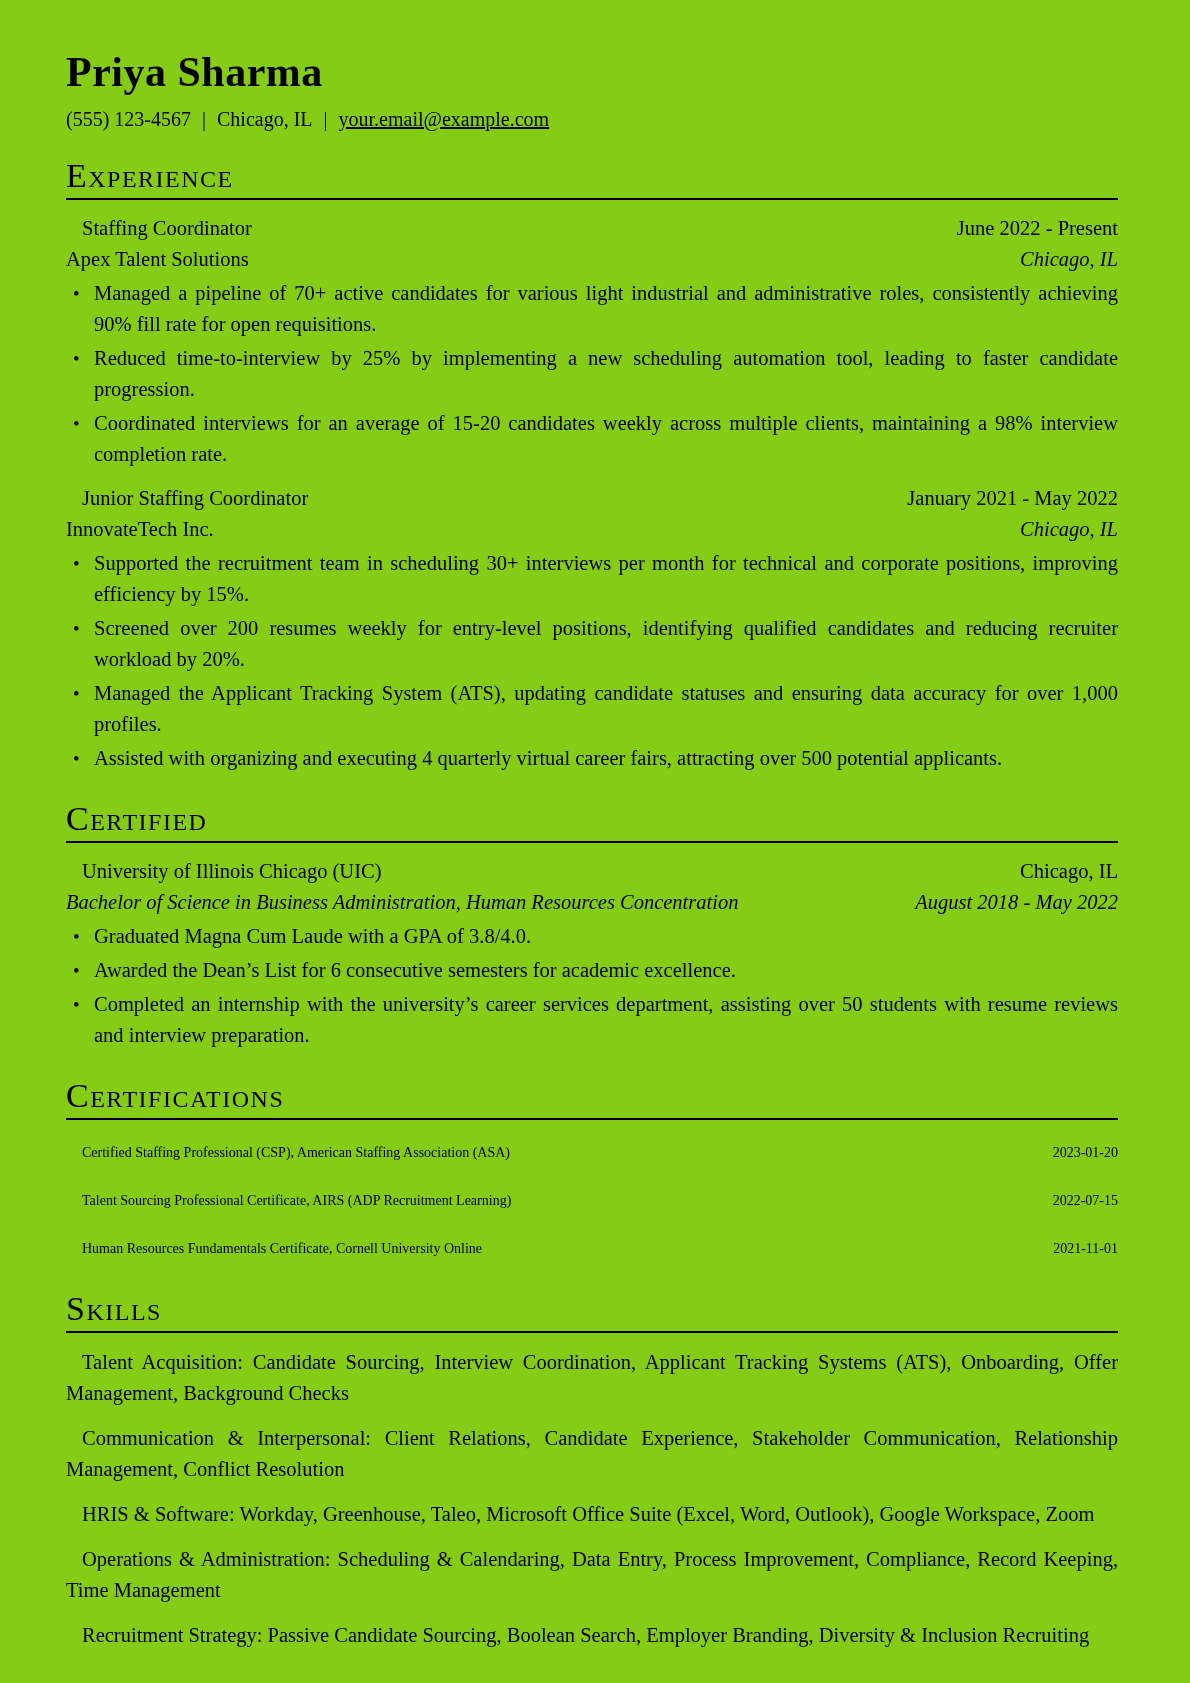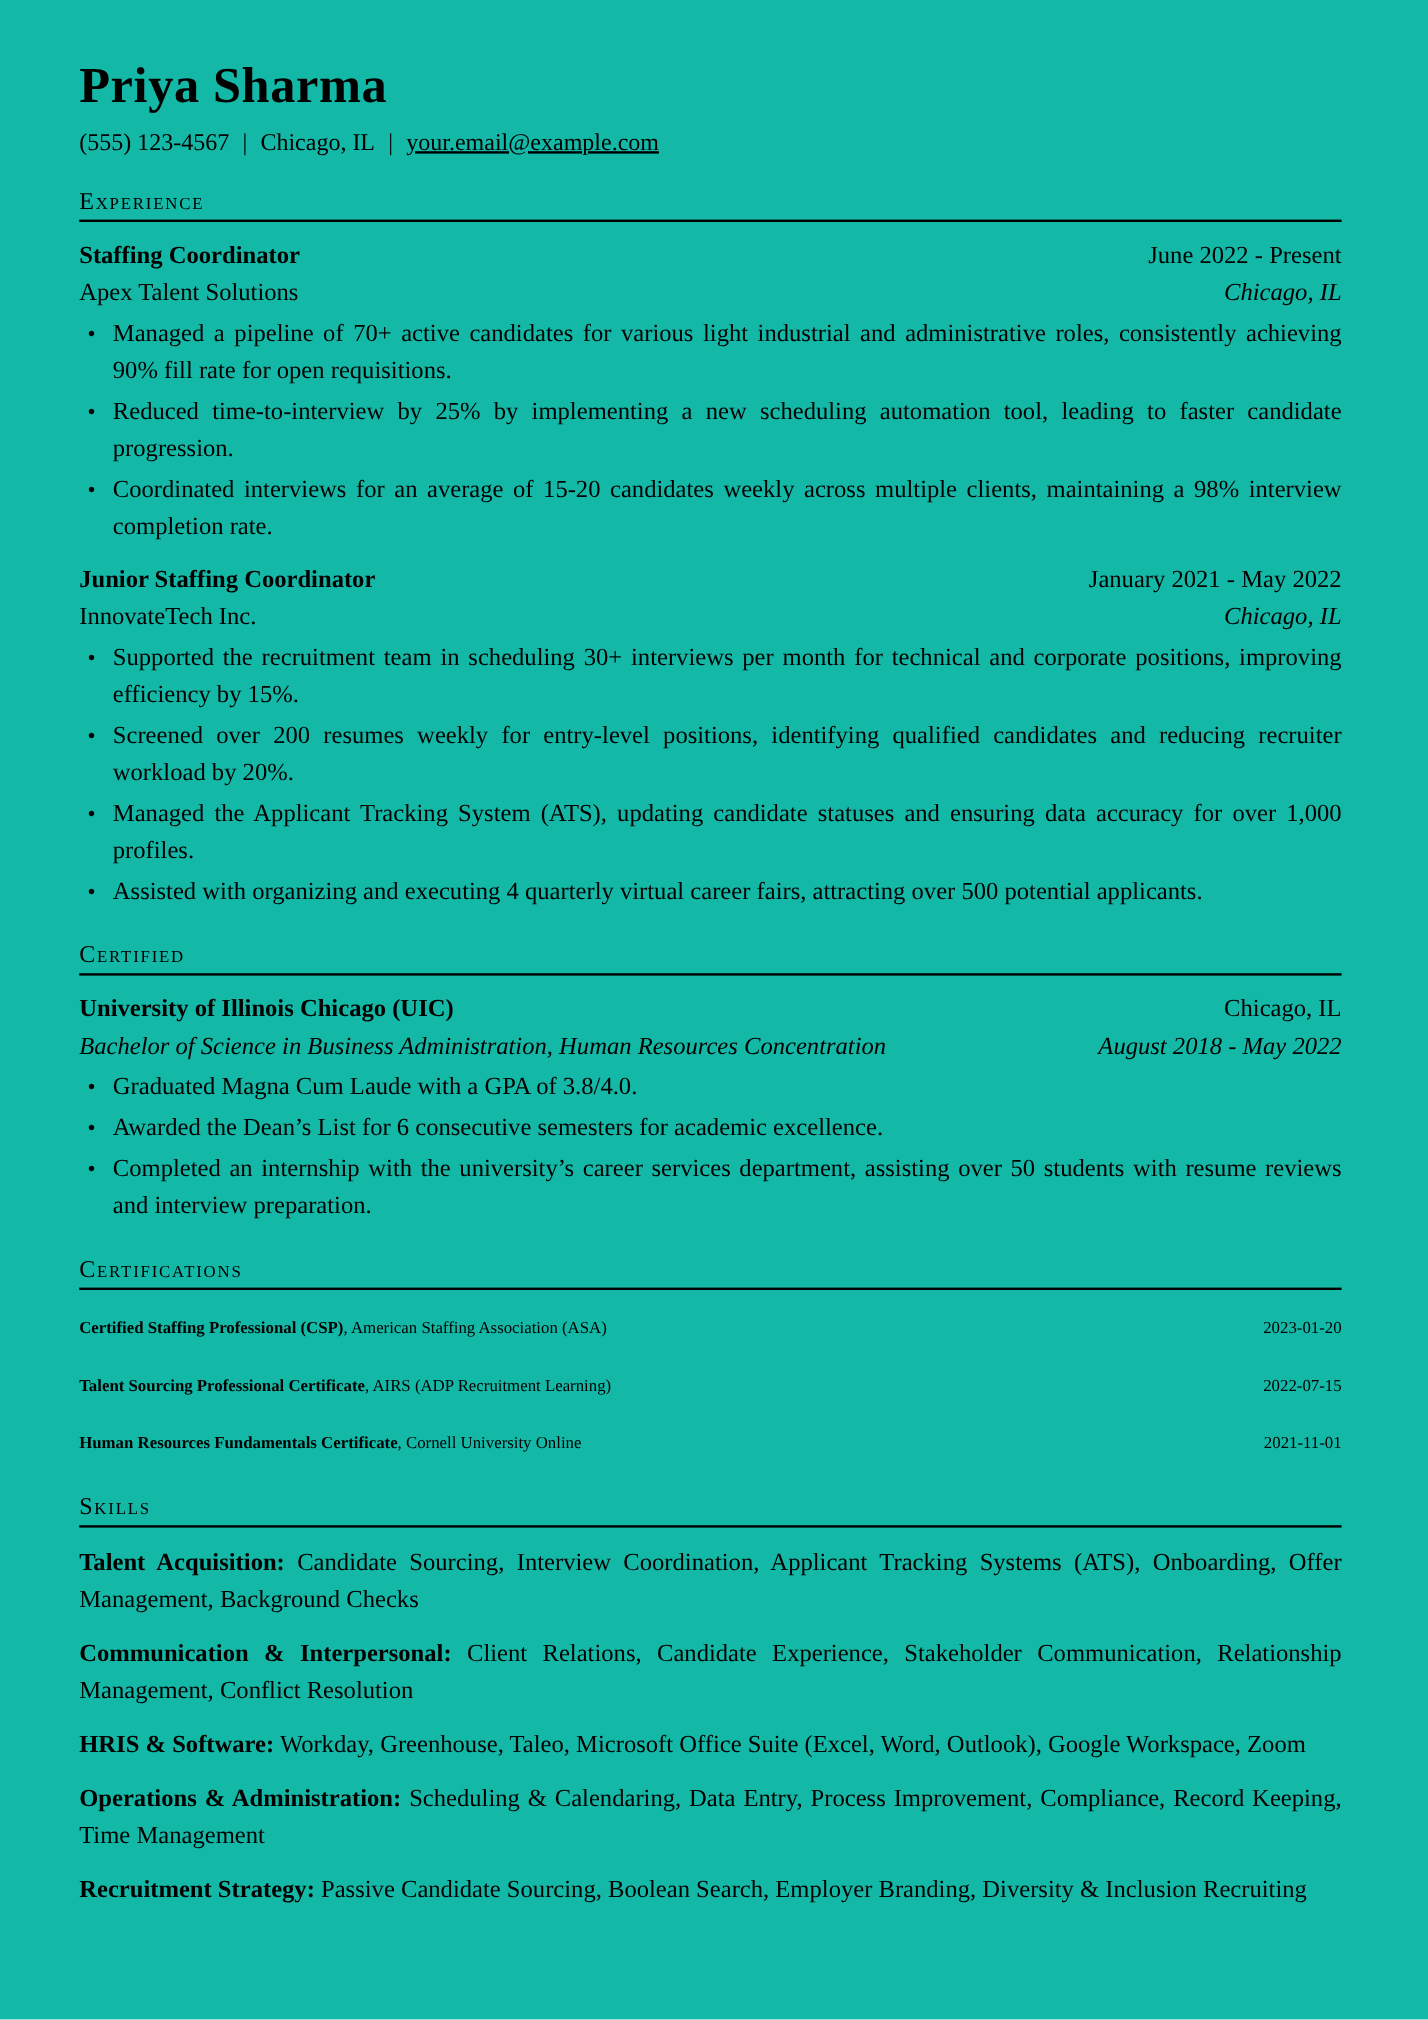--- a/index.html
+++ b/index.html
@@ -6,54 +6,54 @@
   body {
     font-family: "Liberation Serif", "DejaVu Serif", serif;
     color: #000;
   }
   .page {
     width: 1190px;
     height: 1683px;
     box-sizing: border-box;
     padding: 48px 72px 0 66px;
     overflow: hidden;
-    background: #14b8a6;
+    background: #84cc16;
   }
   h1.name {
     font-size: 42px;
     font-weight: bold;
     margin: 0 0 12px 0;
     letter-spacing: 0.5px;
   }
   .contact {
     font-size: 20px;
     margin: 0 0 4px 0;
     font-family: Liberation Serif, serif;
   }
   .contact .sep { margin: 0 11px; }
   a.email { color: #000; text-decoration: underline; cursor: pointer; }
 
   h2.sec-title {
-    font-size: 20px;
+    font-size: 34px;
     font-weight: normal;
     font-variant: small-caps;
     letter-spacing: 1.5px;
     margin: 26px 0 0 0;
     padding-bottom: 3px;
     border-bottom: 2.5px solid #000;
   }
   .entry { margin-top: 13px; }
   .row {
     display: flex;
     justify-content: space-between;
     align-items: baseline;
     font-size: 20.5px;
     line-height: 31px;
   }
-  .b { font-weight: bold; }
+  .b { font-weight: normal; margin-left: 16px; }
   .i { font-style: italic; }
 
   ul.bullets {
     list-style: none;
     margin: 3px 0 0 0;
     padding: 0 0 0 28px;
   }
   ul.bullets li {
     position: relative;
     font-size: 20.5px;

